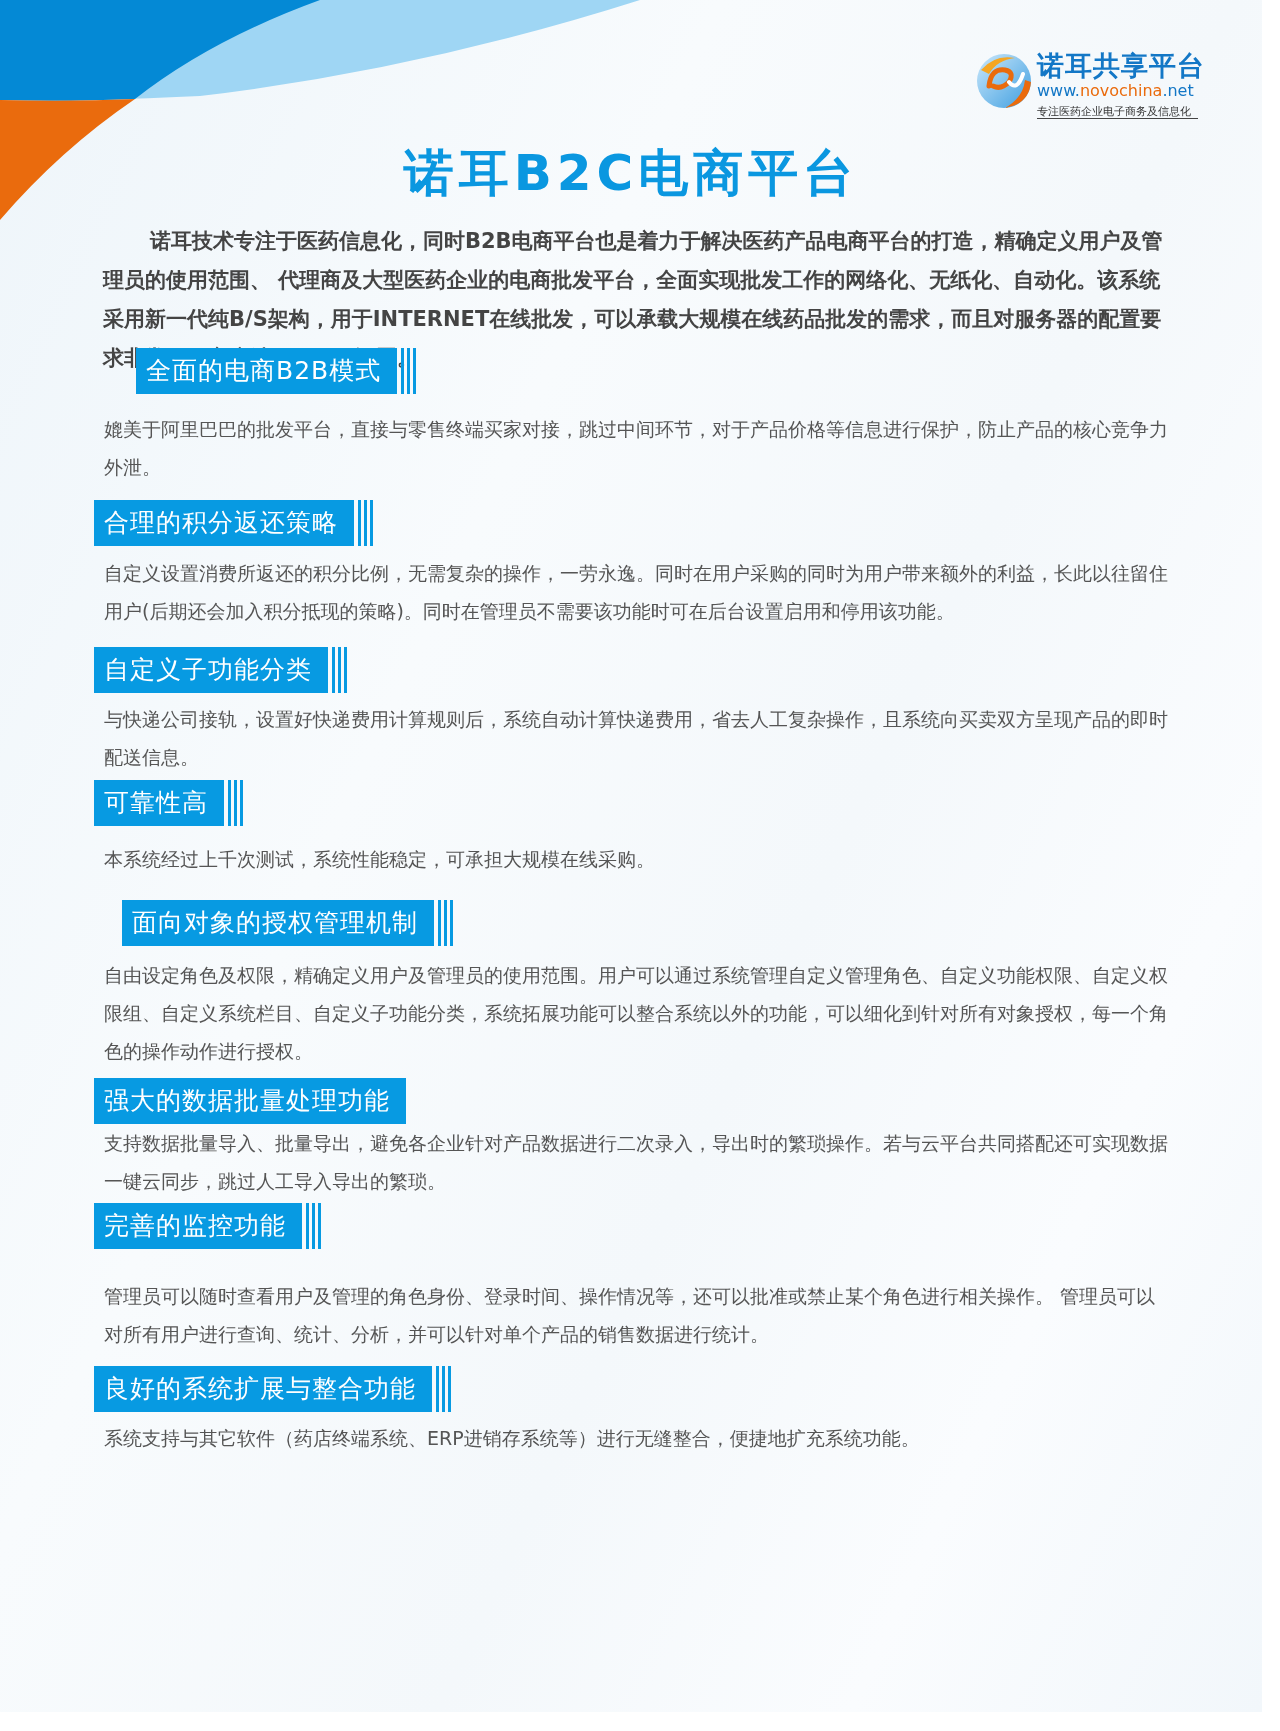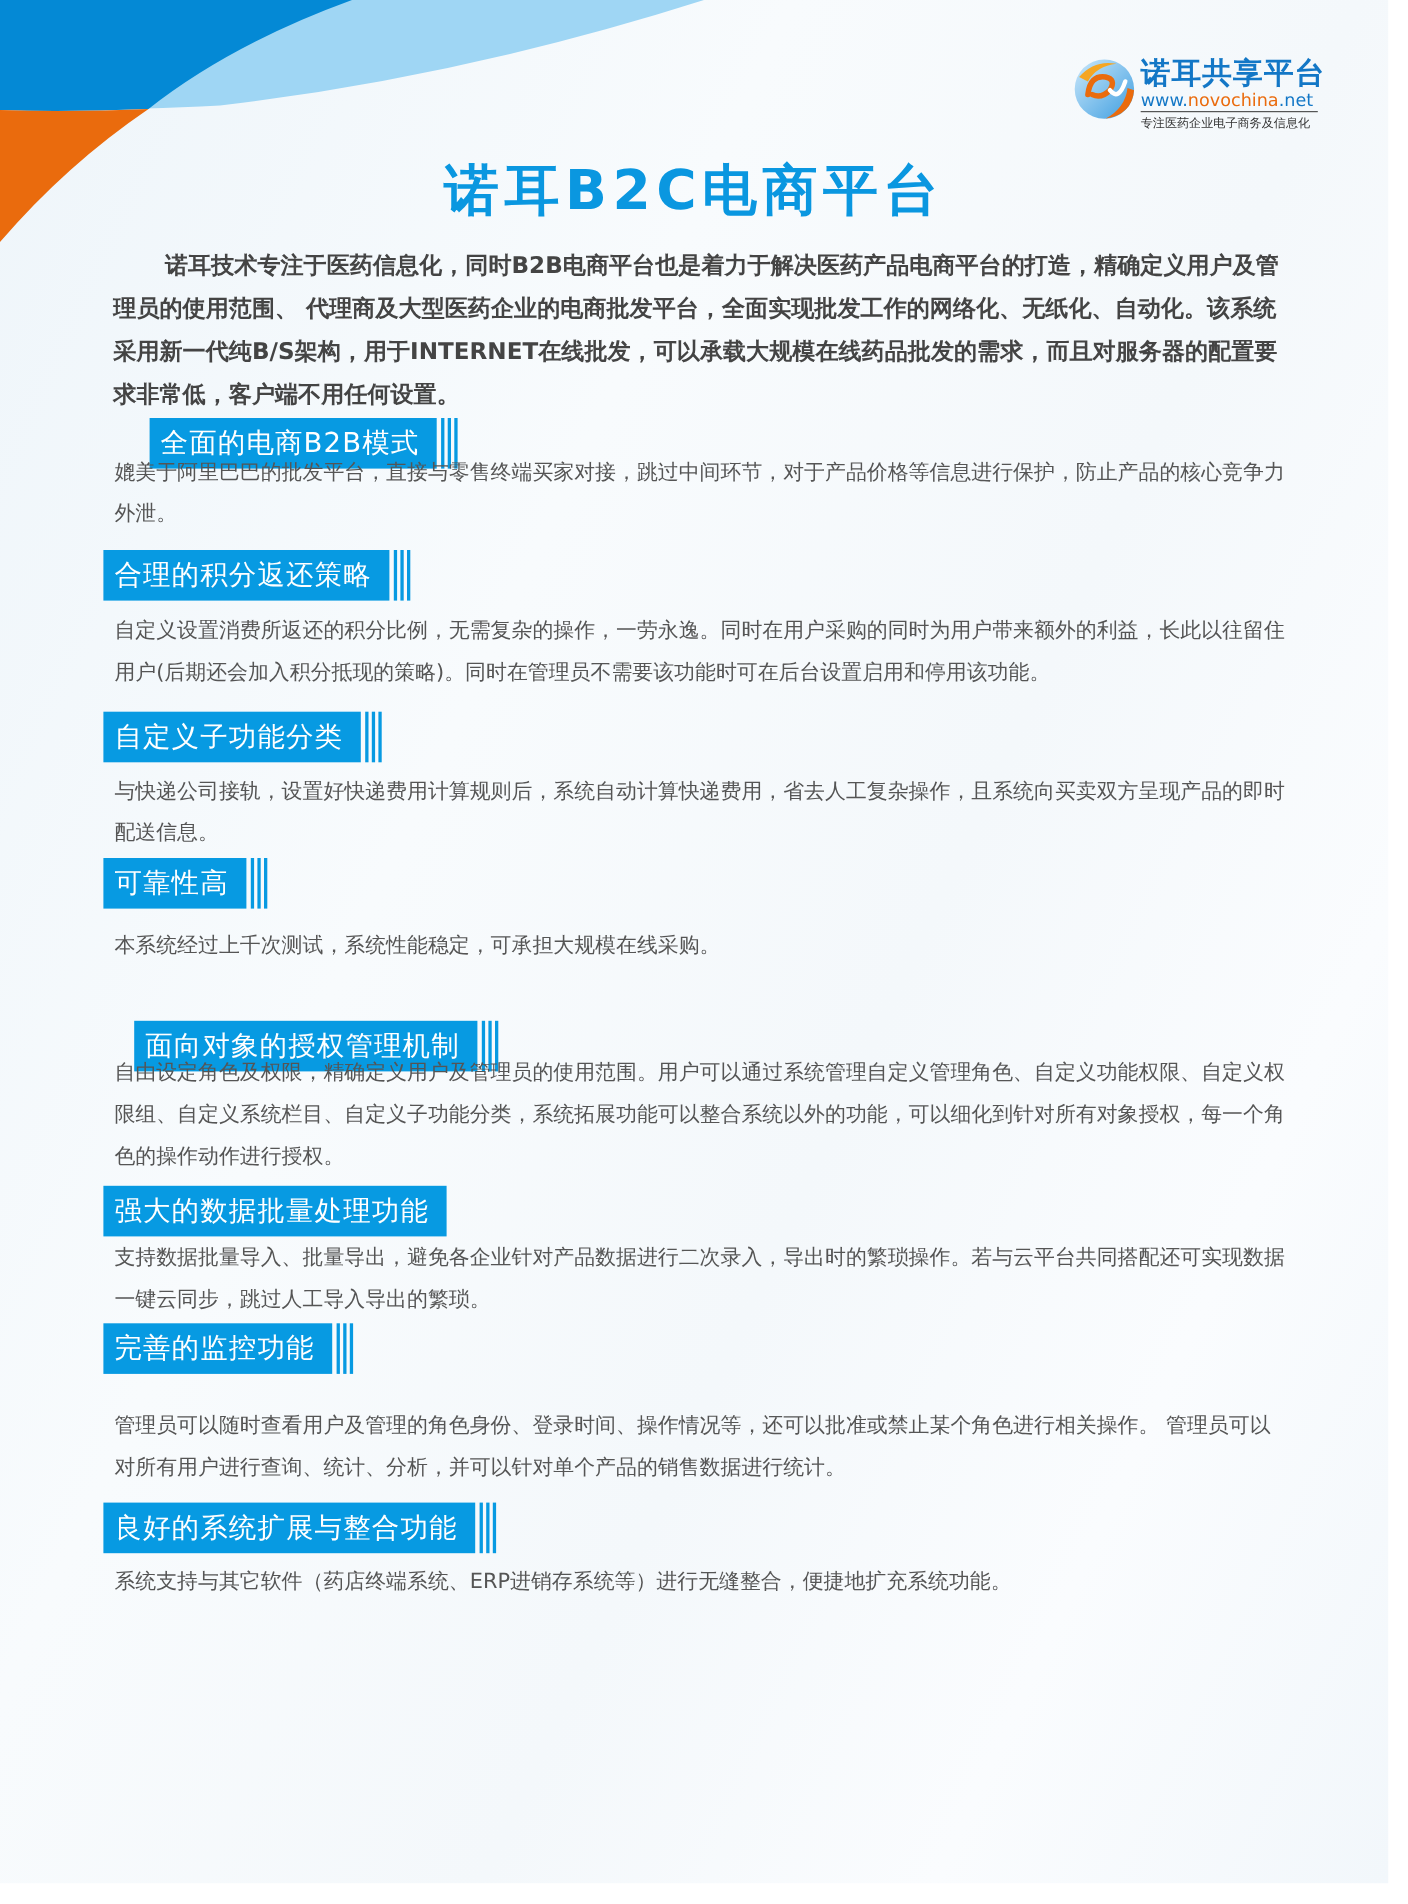--- a/index.html
+++ b/index.html
@@ -15,21 +15,21 @@
   }
   .deco { position: absolute; left: 0; top: 0; }
   .logo { position: absolute; left: 975px; top: 48px; width: 245px; height: 72px; }
   .logo-mark { position: absolute; left: 0; top: 4px; width: 58px; height: 58px; }
   .logo-name {
     position: absolute; left: 62px; top: 0; font-size: 27px; font-weight: bold;
     color: #1377c6; letter-spacing: 1px; white-space: nowrap;
   }
   .logo-url {
     position: absolute; left: 62px; top: 33px; font-size: 16px; color: #1377c6;
-    white-space: nowrap; border-bottom: 1px solid #444; padding-bottom: 1px; padding-right: 4px;
+    white-space: nowrap; border-bottom: 1px solid #444; padding-bottom: 18px; padding-right: 4px;
   }
   .logo-url .mid { color: #ea6b0d; }
   .logo-slogan { position: absolute; left: 62px; top: 56px; font-size: 11px; color: #333; white-space: nowrap; }
 
   .title {
     position: absolute; left: 0; width: 1262px; top: 140px; text-align: center;
     font-size: 50px; font-weight: bold; color: #0a97e0; letter-spacing: 5px;
   }
   .intro {
     position: absolute; left: 103px; top: 222px; width: 1060px;
@@ -75,21 +75,21 @@
     </svg>
     <div class="logo-name">诺耳共享平台</div>
     <div class="logo-url"><span>www.</span><span class="mid">novochina</span><span>.net</span></div>
     <div class="logo-slogan">专注医药企业电子商务及信息化</div>
   </div>
 
   <h1 class="title" style="margin:0;">诺耳B2C电商平台</h1>
 
   <p class="intro">诺耳技术专注于医药信息化，同时B2B电商平台也是着力于解决医药产品电商平台的打造，精确定义用户及管理员的使用范围、 代理商及大型医药企业的电商批发平台，全面实现批发工作的网络化、无纸化、自动化。该系统采用新一代纯B/S架构，用于INTERNET在线批发，可以承载大规模在线药品批发的需求，而且对服务器的配置要求非常低，客户端不用任何设置。</p>
 
-  <div class="sec-head" style="top:380px;padding-left:42px;">
+  <div class="sec-head" style="top:348px;padding-left:42px;">
     <div class="sec-label">全面的电商B2B模式</div>
     <div class="stripes">
         <span></span>
         <span></span>
         <span></span>
       </div>
   </div>
   <p class="sec-body" style="top:410px;">媲美于阿里巴巴的批发平台，直接与零售终端买家对接，跳过中间环节，对于产品价格等信息进行保护，防止产品的核心竞争力外泄。</p>
 
   <div class="sec-head" style="top:500px;">
@@ -115,21 +115,21 @@
   <div class="sec-head" style="top:780px;justify-content:center;">
     <div class="sec-label">可靠性高</div>
     <div class="stripes">
         <span></span>
         <span></span>
         <span></span>
       </div>
   </div>
   <p class="sec-body" style="top:840px;">本系统经过上千次测试，系统性能稳定，可承担大规模在线采购。</p>
 
-  <div class="sec-head" style="top:928px;padding-left:28px;">
+  <div class="sec-head" style="top:900px;padding-left:28px;">
     <div class="sec-label">面向对象的授权管理机制</div>
     <div class="stripes">
         <span></span>
         <span></span>
         <span></span>
       </div>
   </div>
   <p class="sec-body" style="top:956px;">自由设定角色及权限，精确定义用户及管理员的使用范围。用户可以通过系统管理自定义管理角色、自定义功能权限、自定义权限组、自定义系统栏目、自定义子功能分类，系统拓展功能可以整合系统以外的功能，可以细化到针对所有对象授权，每一个角色的操作动作进行授权。</p>
 
   <div class="sec-head" style="top:1078px;flex-direction:column;">

